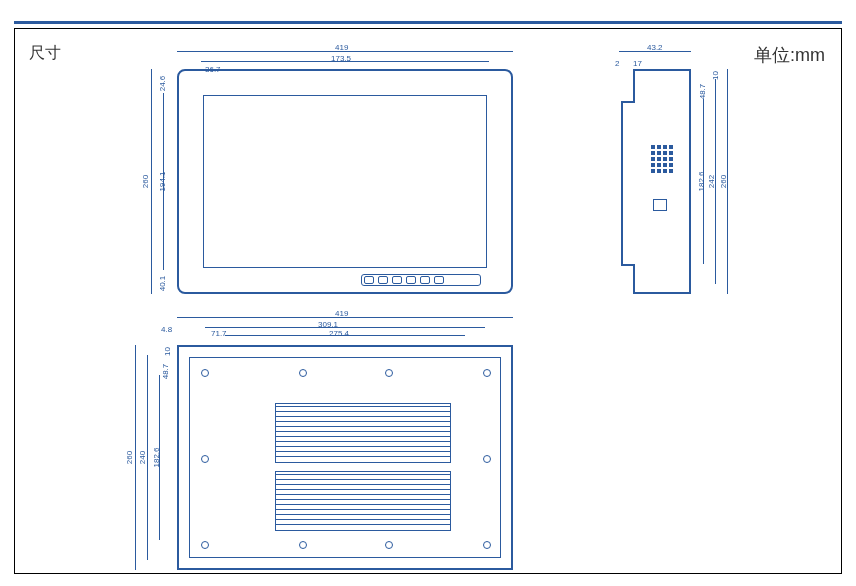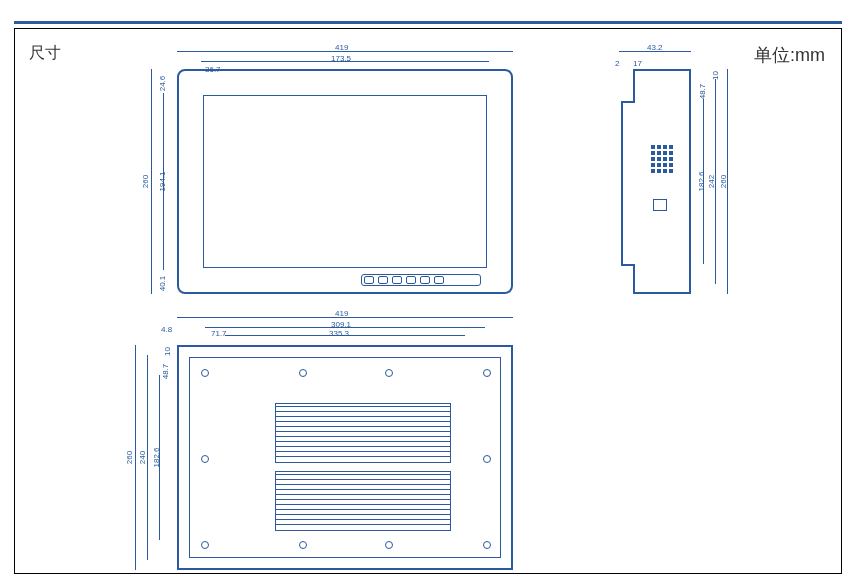--- a/index.html
+++ b/index.html
@@ -140,23 +140,23 @@
     <div class="hole" style="left:304px;top:108px"></div>
     <div class="hole" style="left:22px;top:194px"></div>
     <div class="hole" style="left:120px;top:194px"></div>
     <div class="hole" style="left:206px;top:194px"></div>
     <div class="hole" style="left:304px;top:194px"></div>
   </div>
 
   <div class="dline h" style="left:162px;top:288px;width:336px"></div>
   <div class="dim" style="left:320px;top:280px">419</div>
   <div class="dline h" style="left:190px;top:298px;width:280px"></div>
-  <div class="dim" style="left:316px;top:291px">309.1</div>
+  <div class="dim" style="left:303px;top:291px">309.1</div>
   <div class="dline h" style="left:210px;top:306px;width:240px"></div>
-  <div class="dim" style="left:314px;top:300px">335.3</div>
+  <div class="dim" style="left:314px;top:300px">275.4</div>
   <div class="dim" style="left:146px;top:296px">4.8</div>
   <div class="dim" style="left:196px;top:300px">71.7</div>
 
   <div class="dline v" style="left:120px;top:316px;height:225px"></div>
   <div class="dim" style="left:108px;top:424px;transform:rotate(-90deg)">260</div>
   <div class="dline v" style="left:132px;top:326px;height:205px"></div>
   <div class="dim" style="left:121px;top:424px;transform:rotate(-90deg)">240</div>
   <div class="dline v" style="left:144px;top:346px;height:165px"></div>
   <div class="dim" style="left:131px;top:424px;transform:rotate(-90deg)">182.6</div>
   <div class="dim" style="left:148px;top:318px;transform:rotate(-90deg)">10</div>

